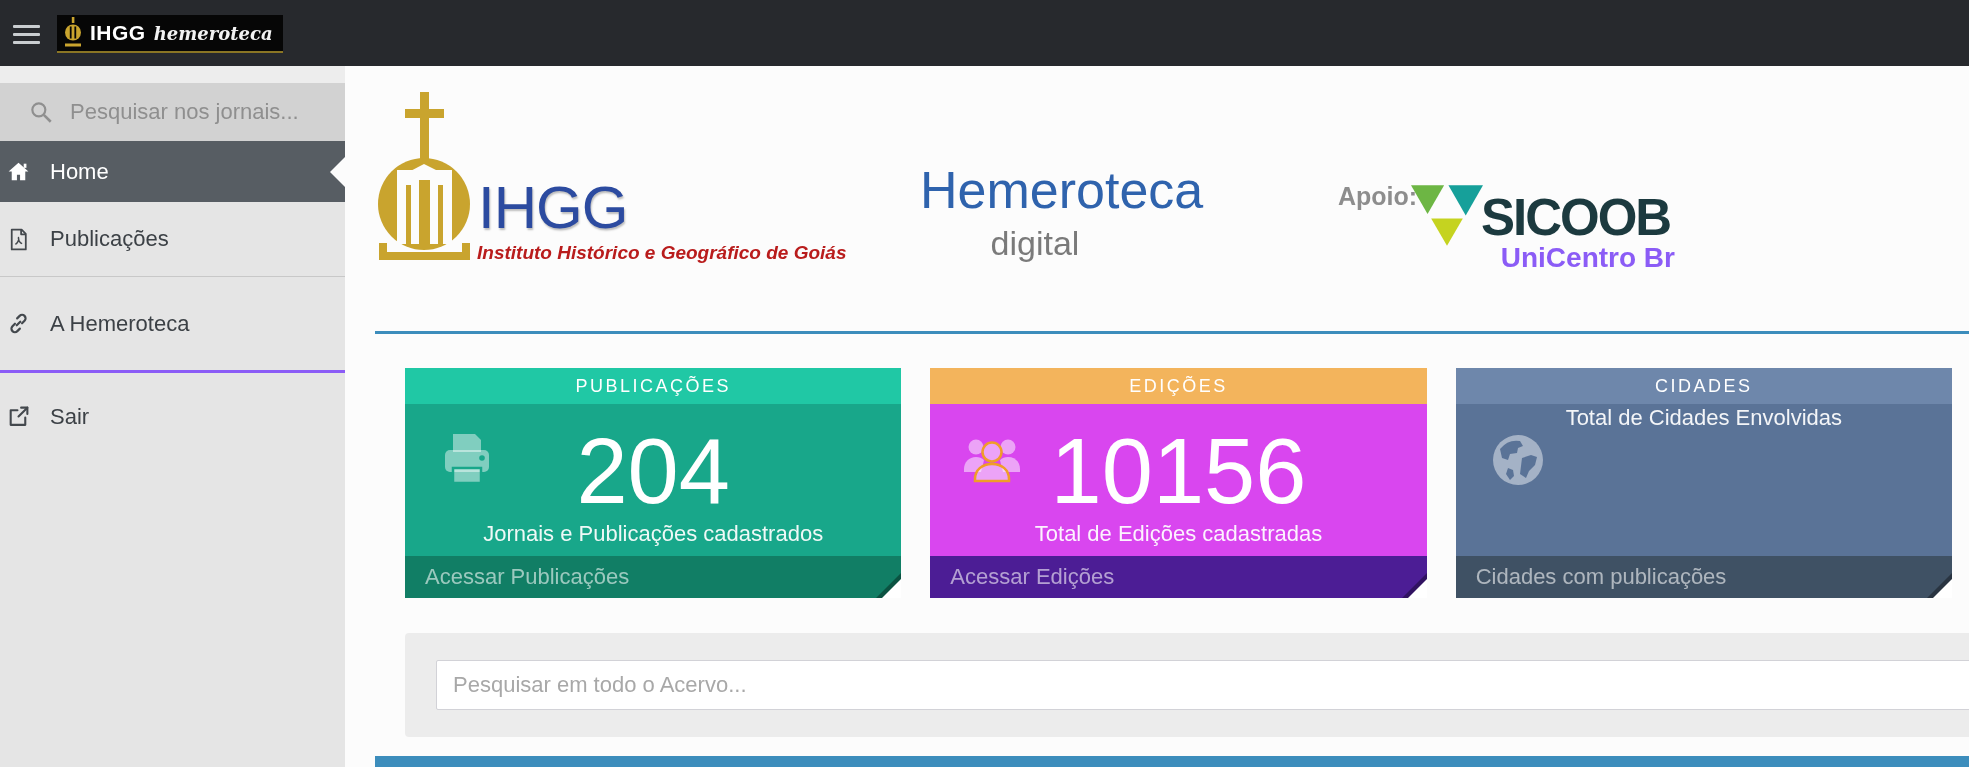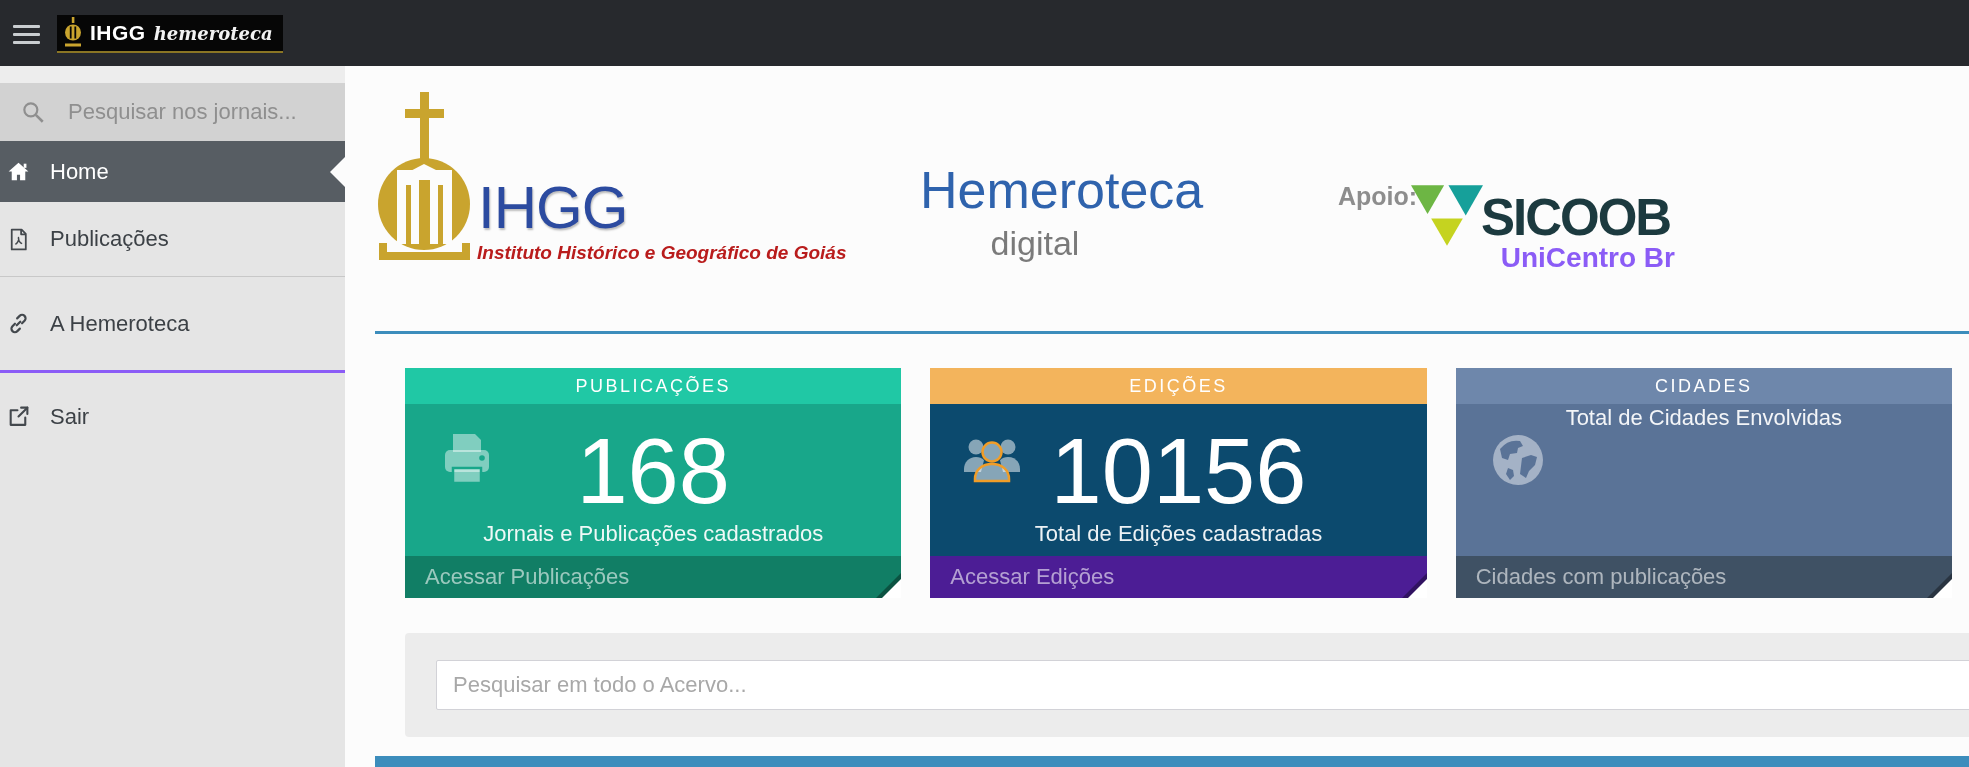--- a/index.html
+++ b/index.html
@@ -15,21 +15,21 @@
   .brand{position:absolute;left:57px;top:15px;height:38px;background:#060606;
          display:flex;align-items:center;padding:0 10px 0 7px;gap:8px;
          border-bottom:2px solid #8a7524;box-sizing:border-box;}
   .brand-ihgg{font-size:21px;font-weight:bold;color:#fff;letter-spacing:.5px;}
   .brand-hem{font-size:18px;font-style:italic;font-weight:bold;
              font-family:"DejaVu Serif","Liberation Serif",serif;color:#f2f2f2;}
   
   .sidebar{position:absolute;left:0;top:66px;width:345px;bottom:0;background:#e5e5e5;}
   .side-strip{position:absolute;top:0;left:0;right:0;height:17px;background:#ededed;}
   .side-search{position:absolute;top:17px;left:0;right:0;height:58px;background:#d2d2d2;
-               display:flex;align-items:center;padding:0 20px;gap:20px;box-sizing:border-box;}
+               display:flex;align-items:center;padding:0 28px;gap:14px;box-sizing:border-box;}
   .side-search svg{flex:none;}
   .side-search input{flex:1;background:transparent;border:none;outline:none;
                      font-size:22px;color:#555;font-family:inherit;}
   .side-search input::placeholder{color:#8f8f8f;}
   .side-menu{position:absolute;top:75px;left:0;right:0;}
   .side-item{display:flex;align-items:center;padding-left:6px;gap:19px;
              font-size:22px;color:#3c4146;cursor:pointer;}
   .side-item svg{width:25px;height:25px;flex:none;}
   .si-home{height:61px;background:#575d63;color:#fff;}
   .si-pub{height:74px;border-bottom:1px solid #c8c8c8;}
@@ -62,21 +62,21 @@
   .card{flex:1;display:flex;flex-direction:column;position:relative;color:#fff;cursor:pointer;}
   .card .hd{height:36px;line-height:36px;text-align:center;font-size:18px;letter-spacing:2.5px;}
   .card .bd{height:152px;position:relative;text-align:center;}
   .card .num{font-size:92px;font-weight:300;line-height:98px;margin-top:6px;}
   .card .num sup{font-size:42px;vertical-align:30px;}
   .card .sub{font-size:22px;color:rgba(255,255,255,.93);margin-top:1px;}
   .card .ft{height:42px;line-height:42px;font-size:22px;padding-left:20px;
             position:relative;color:rgba(255,255,255,.58);}
   .cicon{position:absolute;left:30px;top:24px;width:64px;height:64px;}
   .green  .hd{background:#20c8a5}.green  .bd{background:#18a78a}.green  .ft{background:#117e65}
-  .orange .hd{background:#f3b45c}.orange .bd{background:#0c4a6e}.orange .ft{background:#4c1d95}
+  .orange .hd{background:#f3b45c}.orange .bd{background:#d946ef}.orange .ft{background:#4c1d95}
   .blue   .hd{background:#6e87ab}.blue   .bd{background:#5a7397}.blue   .ft{background:#3f5164}
   .fold-shadow{position:absolute;right:0;bottom:0;width:0;height:0;
                border-bottom:25px solid rgba(0,0,0,.35);border-left:25px solid transparent;}
   .fold{position:absolute;right:0;bottom:0;width:0;height:0;
         border-bottom:19px solid #fff;border-left:19px solid transparent;}
   
   .acervo-panel{position:absolute;left:60px;right:-5px;top:567px;height:104px;
                 background:#ececec;border-radius:4px;}
   .acervo-input{position:absolute;left:31px;right:0;top:27px;height:50px;background:#fff;
                 border:1px solid #d2d2d7;border-radius:2px;font-size:22px;padding:0 16px;
@@ -188,21 +188,21 @@
 
     <div class="card green">
       <div class="hd">PUBLICAÇÕES</div>
       <div class="bd">
         <svg class="cicon" viewBox="0 0 64 64">
           <path d="M18 6h22l6 6v12H18z" fill="rgba(255,255,255,.45)"></path>
           <rect x="10" y="22" width="44" height="22" rx="5" fill="rgba(255,255,255,.45)"></rect>
           <circle cx="47" cy="30" r="2.8" fill="#18a78a"></circle>
           <rect x="18" y="40" width="28" height="15" fill="rgba(255,255,255,.45)" stroke="#18a78a" stroke-width="2.5"></rect>
         </svg>
-        <div class="num"><sup></sup><span>168</span></div>
+        <div class="num"><sup></sup><span>204</span></div>
         <div class="sub">Jornais e Publicações cadastrados</div>
       </div>
       <div class="ft">
         <span>Acessar Publicações</span>
         <div class="fold-shadow"></div>
         <div class="fold"></div>
       </div>
     </div>
 
     <div class="card orange">

